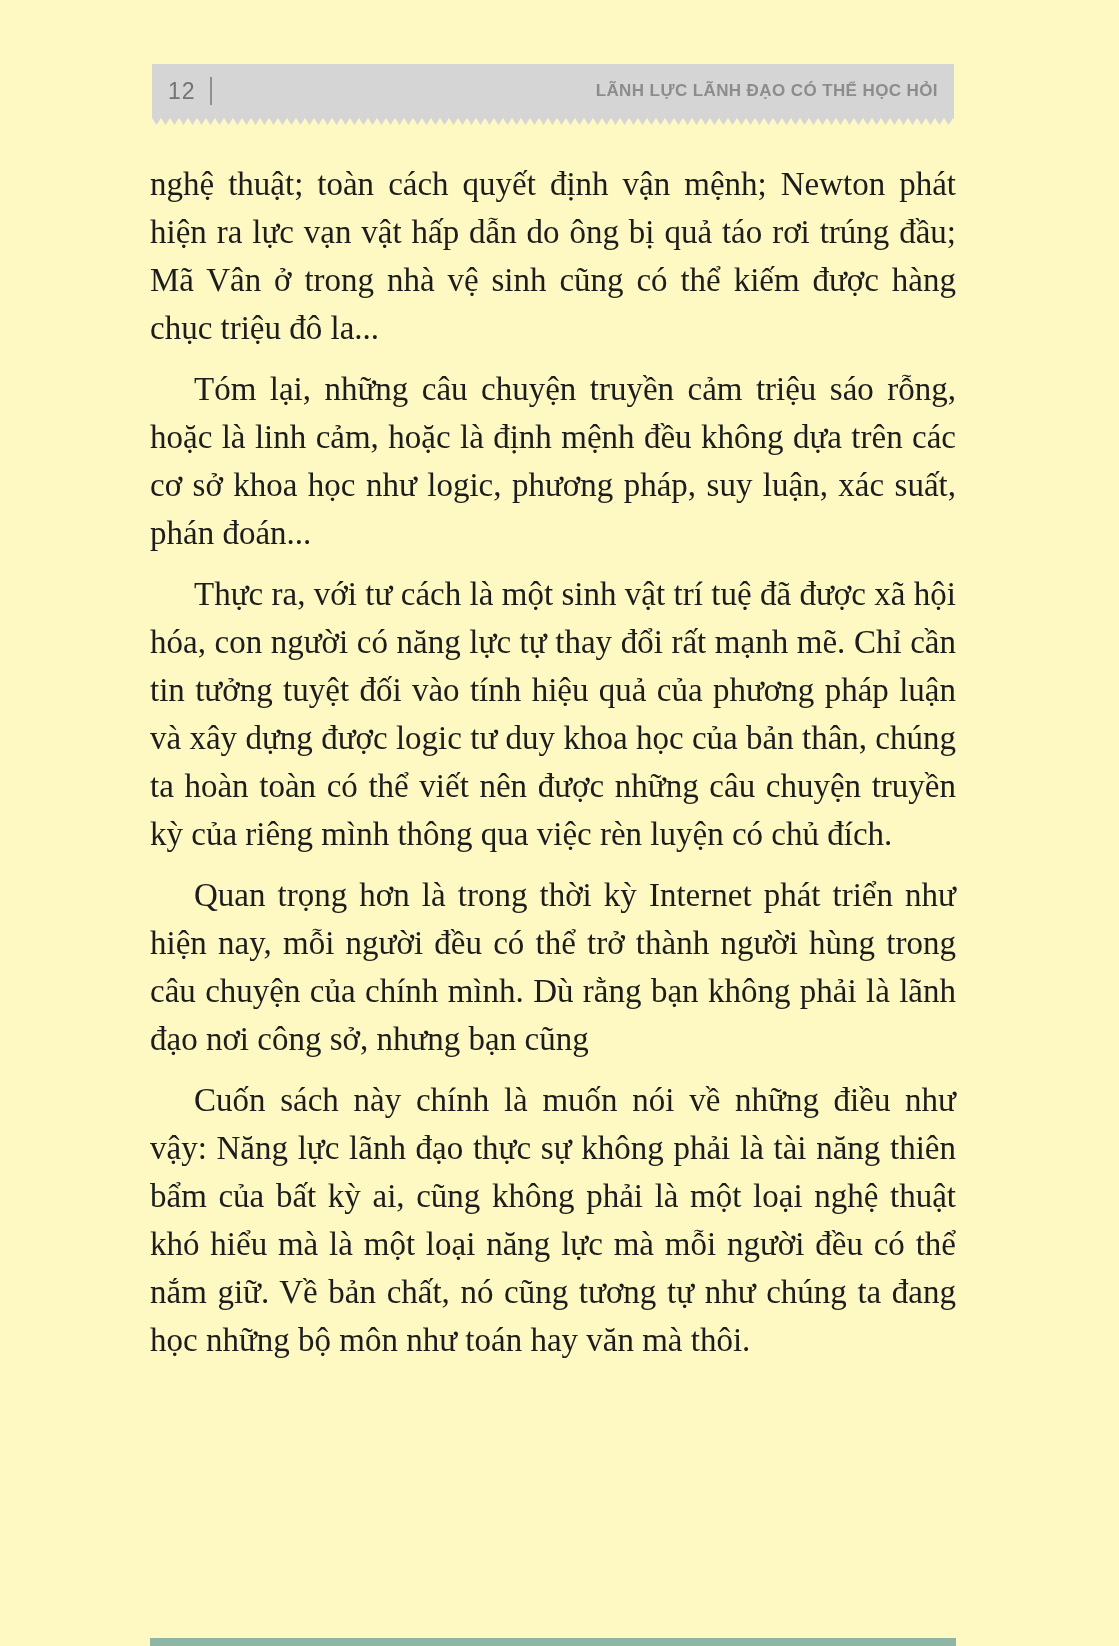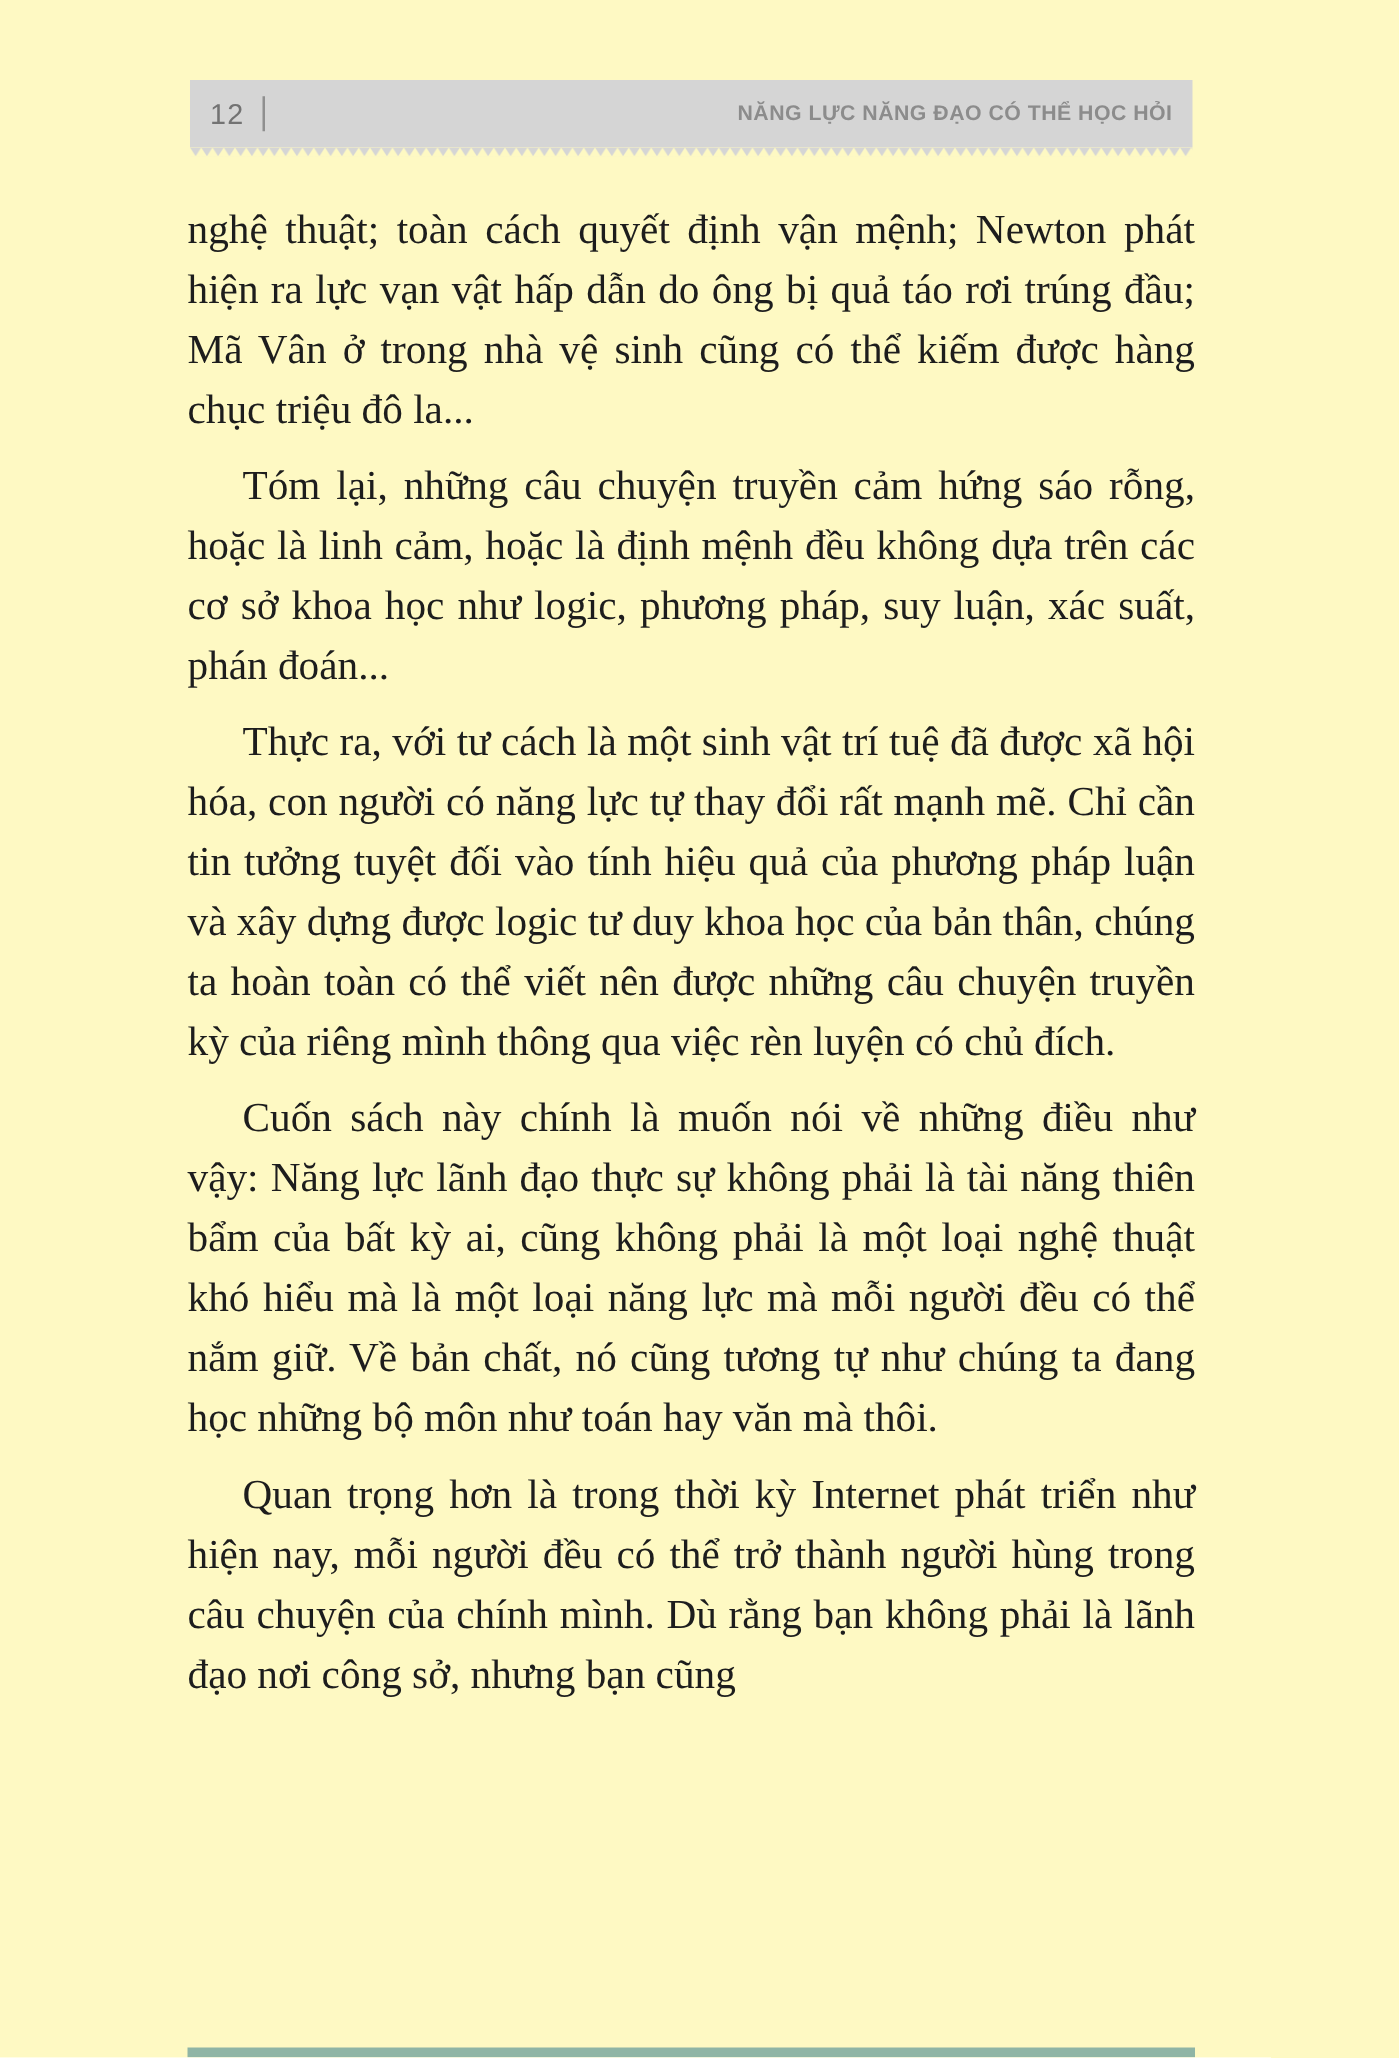--- a/index.html
+++ b/index.html
@@ -55,35 +55,35 @@
 </head>
 <body>
 
 <div class="page">
 
   <div class="header-bar">
     <div class="header-left">
       <span class="page-number">12</span>
       <span class="header-divider"></span>
     </div>
-    <span class="running-title">NĂNG LỰC NĂNG ĐẠO CÓ THỂ HỌC HỎI</span>
+    <span class="running-title">LÃNH LỰC LÃNH ĐẠO CÓ THỂ HỌC HỎI</span>
   </div>
 
   <svg class="sawtooth" xmlns="http://www.w3.org/2000/svg" preserveAspectRatio="none">
     <defs>
       <pattern id="saw" width="9" height="7" patternUnits="userSpaceOnUse">
         <path d="M0 0 L9 0 L4.5 7 Z" fill="#d5d5d5"></path>
       </pattern>
     </defs>
     <rect width="100%" height="7" fill="url(#saw)"></rect>
   </svg>
 
   <div class="body-text">
     <p class="no-indent">nghệ thuật; toàn cách quyết định vận mệnh; Newton phát hiện ra lực vạn vật hấp dẫn do ông bị quả táo rơi trúng đầu; Mã Vân ở trong nhà vệ sinh cũng có thể kiếm được hàng chục triệu đô la...</p>
-    <p>Tóm lại, những câu chuyện truyền cảm hứng sáo rỗng, hoặc là linh cảm, hoặc là định mệnh đều không dựa trên các cơ sở khoa học như logic, phương pháp, suy luận, xác suất, phán đoán...</p>
+    <p>Tóm lại, những câu chuyện truyền cảm triệu sáo rỗng, hoặc là linh cảm, hoặc là định mệnh đều không dựa trên các cơ sở khoa học như logic, phương pháp, suy luận, xác suất, phán đoán...</p>
     <p>Thực ra, với tư cách là một sinh vật trí tuệ đã được xã hội hóa, con người có năng lực tự thay đổi rất mạnh mẽ. Chỉ cần tin tưởng tuyệt đối vào tính hiệu quả của phương pháp luận và xây dựng được logic tư duy khoa học của bản thân, chúng ta hoàn toàn có thể viết nên được những câu chuyện truyền kỳ của riêng mình thông qua việc rèn luyện có chủ đích.</p>
+    <p>Quan trọng hơn là trong thời kỳ Internet phát triển như hiện nay, mỗi người đều có thể trở thành người hùng trong câu chuyện của chính mình. Dù rằng bạn không phải là lãnh đạo nơi công sở, nhưng bạn cũng</p>
     <p>Cuốn sách này chính là muốn nói về những điều như vậy: Năng lực lãnh đạo thực sự không phải là tài năng thiên bẩm của bất kỳ ai, cũng không phải là một loại nghệ thuật khó hiểu mà là một loại năng lực mà mỗi người đều có thể nắm giữ. Về bản chất, nó cũng tương tự như chúng ta đang học những bộ môn như toán hay văn mà thôi.</p>
-    <p>Quan trọng hơn là trong thời kỳ Internet phát triển như hiện nay, mỗi người đều có thể trở thành người hùng trong câu chuyện của chính mình. Dù rằng bạn không phải là lãnh đạo nơi công sở, nhưng bạn cũng</p>
   </div>
 
   <div class="bottom-accent"></div>
 
 </div>
 
 </body></html>

